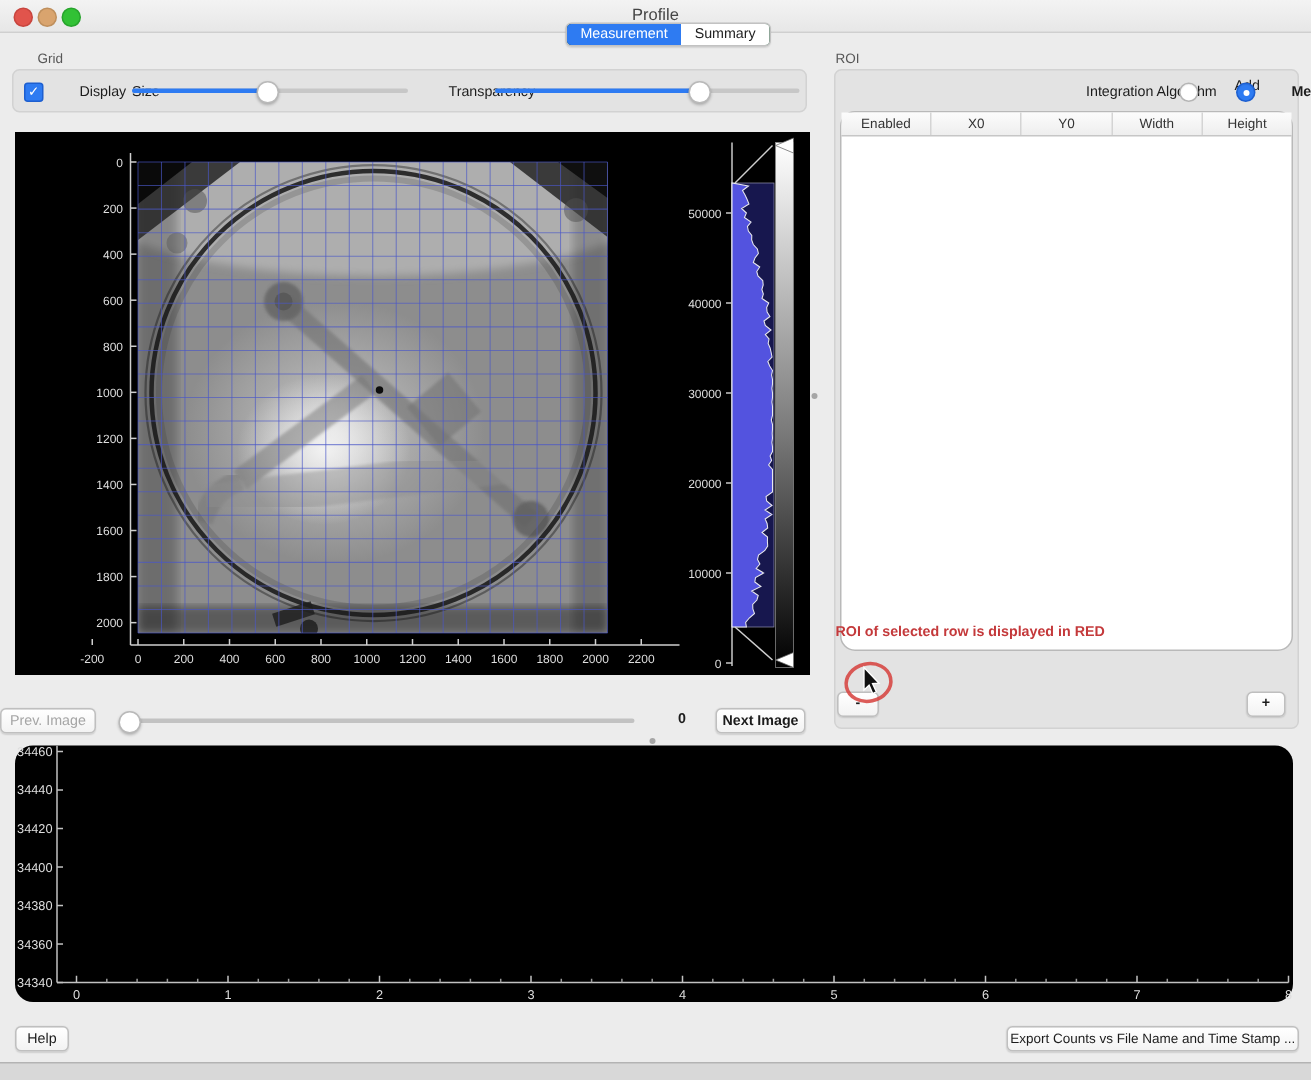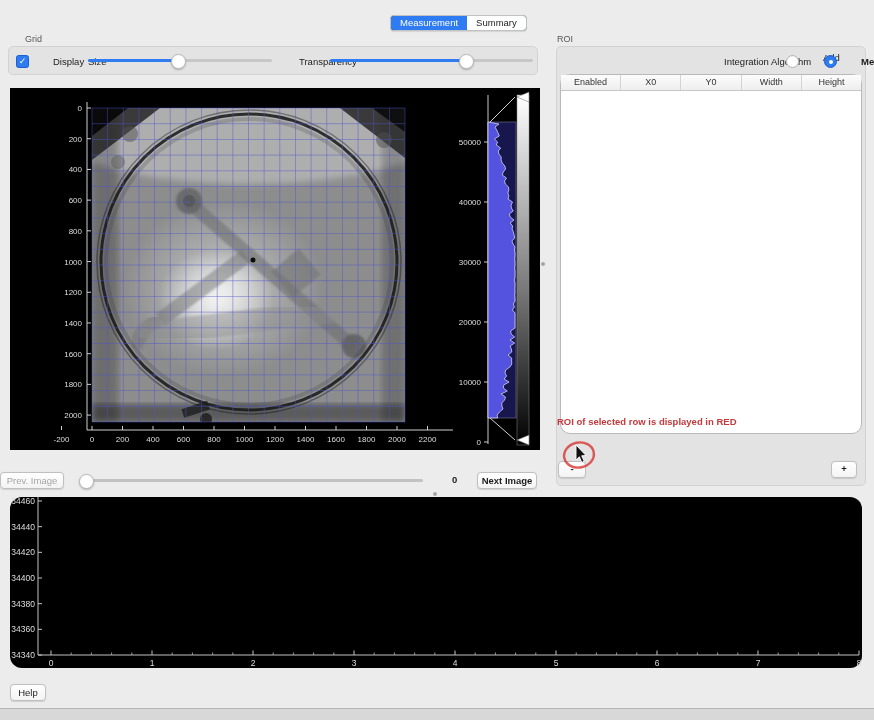--- a/index.html
+++ b/index.html
@@ -7,21 +7,21 @@
           font-family:"Liberation Sans",sans-serif;color:#1c1c1c;}
   .abs{position:absolute;}
   
   .titlebar{position:absolute;left:0;top:0;width:874px;height:21px;background:linear-gradient(#f3f3f3,#e7e7e7);border-bottom:1px solid #cfcfcf;}
   .title{position:absolute;left:0;top:0;width:100%;text-align:center;font-size:11px;line-height:21px;color:#454545;}
   .light{position:absolute;top:5px;width:11px;height:11px;border-radius:50%;}
   .light.red{left:9px;background:#e1544c;border:0.5px solid #c8453e;}
   .light.yel{left:25px;background:#d9a46e;border:0.5px solid #bf8f5c;}
   .light.grn{left:41px;background:#32c135;border:0.5px solid #27a42c;}
   
-  .tabs{position:absolute;left:390px;top:15px;display:flex;border:1px solid #c2c2c2;border-radius:4px;overflow:hidden;background:#14532d;box-shadow:0 0.5px 1px rgba(0,0,0,.1);}
+  .tabs{position:absolute;left:377px;top:15px;display:flex;border:1px solid #c2c2c2;border-radius:4px;overflow:hidden;background:#14532d;box-shadow:0 0.5px 1px rgba(0,0,0,.1);}
   .tab{font-size:9.5px;line-height:14px;height:14px;padding:0 9px;text-align:center;color:#222;background:#fff;cursor:default;}
   .tab.sel{background:var(--accent);color:#fff;}
   
   .grouplabel{position:absolute;font-size:9px;color:#575757;}
   .groupbox{position:absolute;background:#e3e3e3;border:1px solid #d2d2d2;border-radius:5px;}
   .lbl{position:absolute;font-size:9.5px;color:#1c1c1c;white-space:nowrap;margin-left:22px;}
   
   .checkbox{position:absolute;width:11px;height:11px;border-radius:2.5px;background:var(--accent);border:0.5px solid #1d5fd0;color:#fff;font-size:9px;line-height:11px;text-align:center;}
   
   .radio{position:absolute;width:11px;height:11px;border-radius:50%;background:#fff;border:0.5px solid #b5b5b5;box-shadow:inset 0 0.5px 1px rgba(0,0,0,.08);}
@@ -44,20 +44,26 @@
   .roihead span:last-child{border-right:none;}
   .note{position:absolute;font-size:9.5px;font-weight:bold;color:var(--note_red);}
   .dot{position:absolute;width:4px;height:4px;border-radius:50%;background:#a6a6a6;}
   .strip{position:absolute;left:0;top:708px;width:874px;height:12px;background:#d8d8d8;border-top:1px solid #b3b3b3;}
 </style>
 </head>
 <body>
 
 <div class="window">
 
+  <div class="titlebar">
+    <div class="light red"></div>
+    <div class="light yel"></div>
+    <div class="light grn"></div>
+    <div class="title">Profile</div>
+  </div>
 
   <div class="tabs">
     <div class="tab sel">Measurement</div>
     <div class="tab">Summary</div>
   </div>
 
   <div class="grouplabel" style="left:25px;top:34px;">Grid</div>
   <div class="groupbox" style="left:8px;top:46px;width:528px;height:27px;"></div>
   <div class="checkbox" style="left:16px;top:55px;">✓</div>
   <div class="lbl" style="left:31px;top:56px;">Display</div>
@@ -358,15 +364,16 @@
           <line x1="788.4" y1="158" x2="788.4" y2="155.5" stroke="#9a9a9a"></line>
           <line x1="808.6" y1="158" x2="808.6" y2="155.5" stroke="#9a9a9a"></line>
           <line x1="828.8" y1="158" x2="828.8" y2="155.5" stroke="#9a9a9a"></line>
           <line x1="849" y1="158" x2="849" y2="153.5" stroke="#c2c2c2"></line>
           <text x="849" y="169" text-anchor="middle" font-size="8.5" fill="#dedede">8</text>
         </g>
     </svg>
   </div>
 
   <div class="btn" style="left:10px;top:684px;width:34px;height:15px;line-height:15px;">Help</div>
+  <div class="btn" style="left:671px;top:684px;width:193px;height:15px;line-height:15px;font-size:9px;">Export Counts vs File Name and Time Stamp ...</div>
 
   <div class="strip"></div>
 </div>
 
 </body></html>

